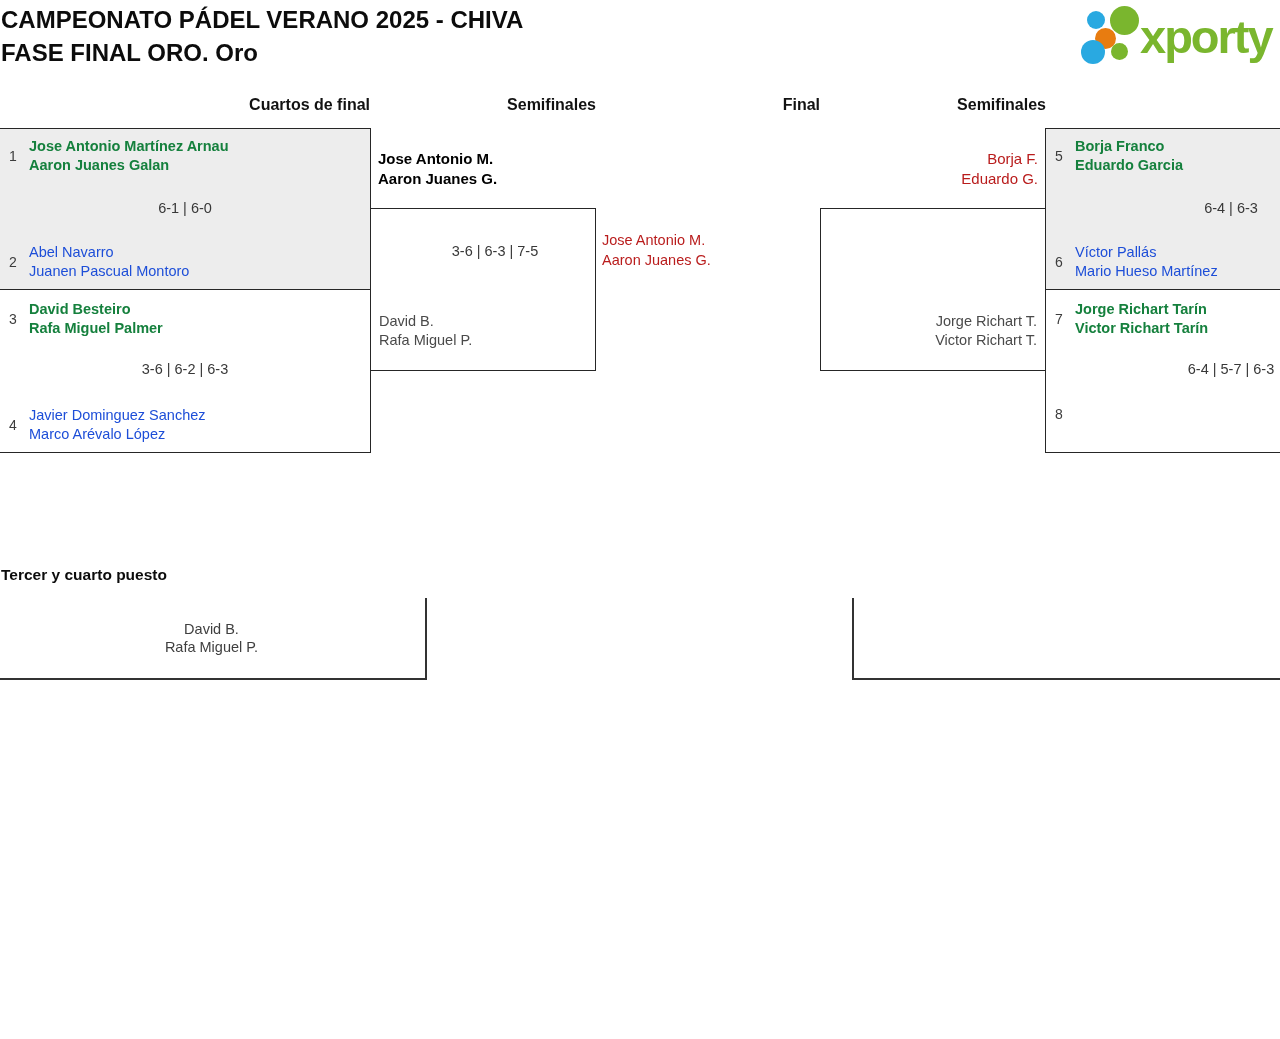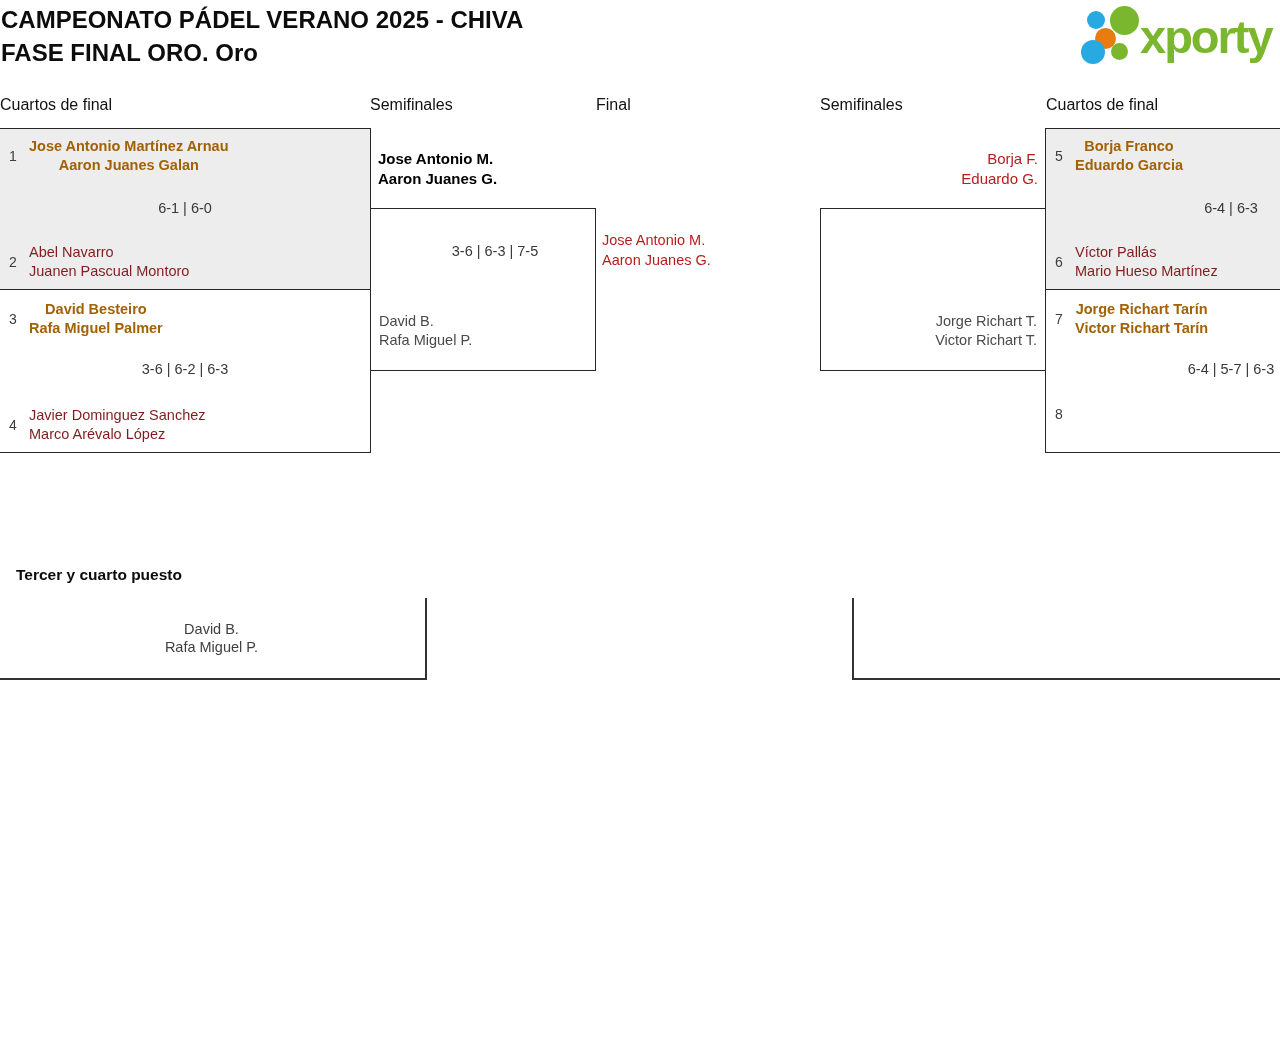--- a/index.html
+++ b/index.html
@@ -17,48 +17,48 @@
   .logo { position: absolute; left: 1076px; top: 0; width: 232px; height: 78px; cursor: pointer; }
   .dot { position: absolute; border-radius: 50%; }
   .dot.d-blue-s  { left: 11px;  top: 11px; width: 18px; height: 18px; }
   .dot.d-green-l { left: 34px;  top: 6px;  width: 29px; height: 29px; }
   .dot.d-orange  { left: 19px;  top: 28px; width: 21px; height: 21px; }
   .dot.d-blue-l  { left: 5px;   top: 40px; width: 24px; height: 24px; }
   .dot.d-green-s { left: 35px;  top: 43px; width: 17px; height: 17px; }
   .logo-text { position: absolute; left: 64px; top: 4px; font-size: 47px; font-weight: 800; letter-spacing: -2px; line-height: 66px; }
 
   
-  .round-h { position: absolute; top: 96px; height: 22px; text-align: left; font-size: 16px; font-weight: 400; color: #121212; white-space: nowrap; }
+  .round-h { position: absolute; top: 96px; height: 22px; text-align: right; font-size: 16px; font-weight: 700; color: #121212; white-space: nowrap; }
 
   
   .match { position: absolute; border: 1.5px solid #262626; background: #ffffff; }
   .match.gray { background: #ededed; }
   .team-row { position: absolute; left: 0; display: flex; align-items: center; }
   .seed { width: 17px; margin-left: 9px; font-size: 14px; color: #3c3c3c; flex: none; }
   .names { margin-left: 3px; font-size: 14.5px; line-height: 19px; white-space: nowrap; }
-  .names.winner { font-weight: 700; color: #a16207; text-align: center; }
-  .names.loser  { font-weight: 400; color: #7f1d1d; }
+  .names.winner { font-weight: 700; color: #15803d; }
+  .names.loser  { font-weight: 400; color: #1d4ed8; }
   .team-top { top: 8px; }
   .team-bottom { top: 114px; }
   .score-row { position: absolute; left: 0; top: 71px; width: 100%; text-align: center; font-size: 14.5px; color: #383838; white-space: nowrap; }
 
   
   .sf .score-row { top: 34px; margin-left: 12px; }
   .sf-bottom { position: absolute; top: 103px; font-size: 14.5px; line-height: 19px; color: #4a4a4a; white-space: nowrap; }
   .sf-bottom.align-left  { left: 8px; }
   .sf-bottom.align-right { right: 8px; text-align: right; margin-left: 36px; }
 
   
   .team-label { position: absolute; font-size: 15px; line-height: 19.5px; white-space: nowrap; }
   .team-label.winner { font-weight: 700; color: #000; }
   .team-label.plain  { font-weight: 400; color: #b91c1c; }
   .team-label.align-right { text-align: right; }
 
   
-  .tp-heading { position: absolute; left: 16px; top: 566px; font-size: 15.5px; font-weight: 700; color: #0c0c0c; }
+  .tp-heading { position: absolute; left: 1px; top: 566px; font-size: 15.5px; font-weight: 700; color: #0c0c0c; }
   .tp-slot { position: absolute; top: 598px; height: 82px; }
   .tp-slot.left-slot  { left: -2px; width: 429px; border-right: 2px solid #333; border-bottom: 2px solid #333; }
   .tp-slot.right-slot { left: 852px; width: 432px; border-left: 2px solid #333; border-bottom: 2px solid #333; }
   .tp-names { position: absolute; top: 22px; left: 0; width: 100%; text-align: center; font-size: 14.5px; line-height: 18px; color: #3f3f3f; }
 </style>
 </head>
 <body>
 
 <div class="page">
 

